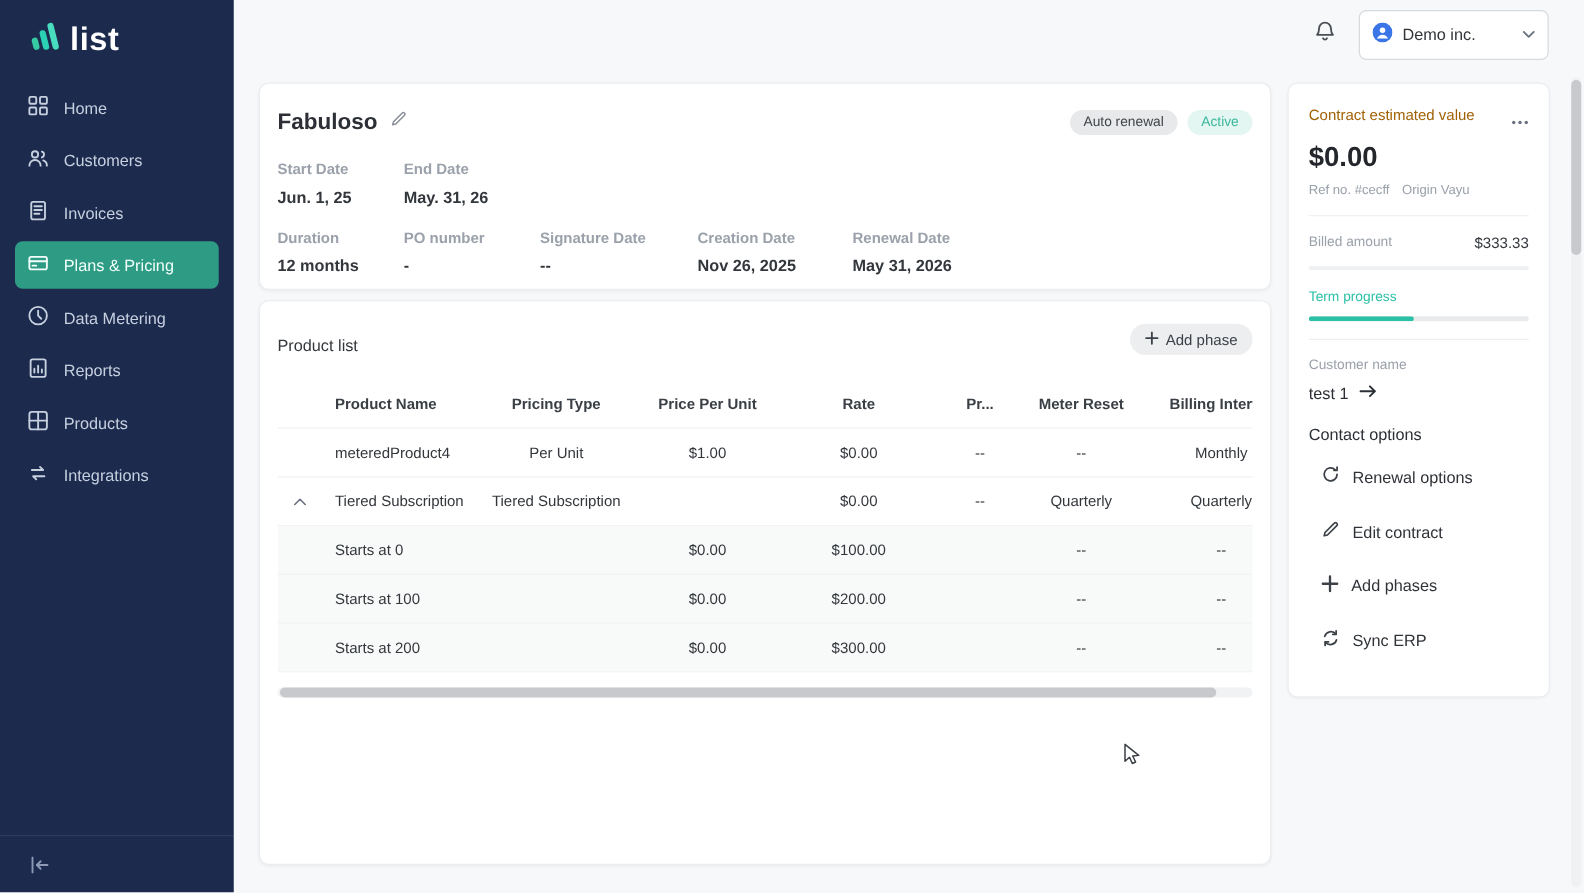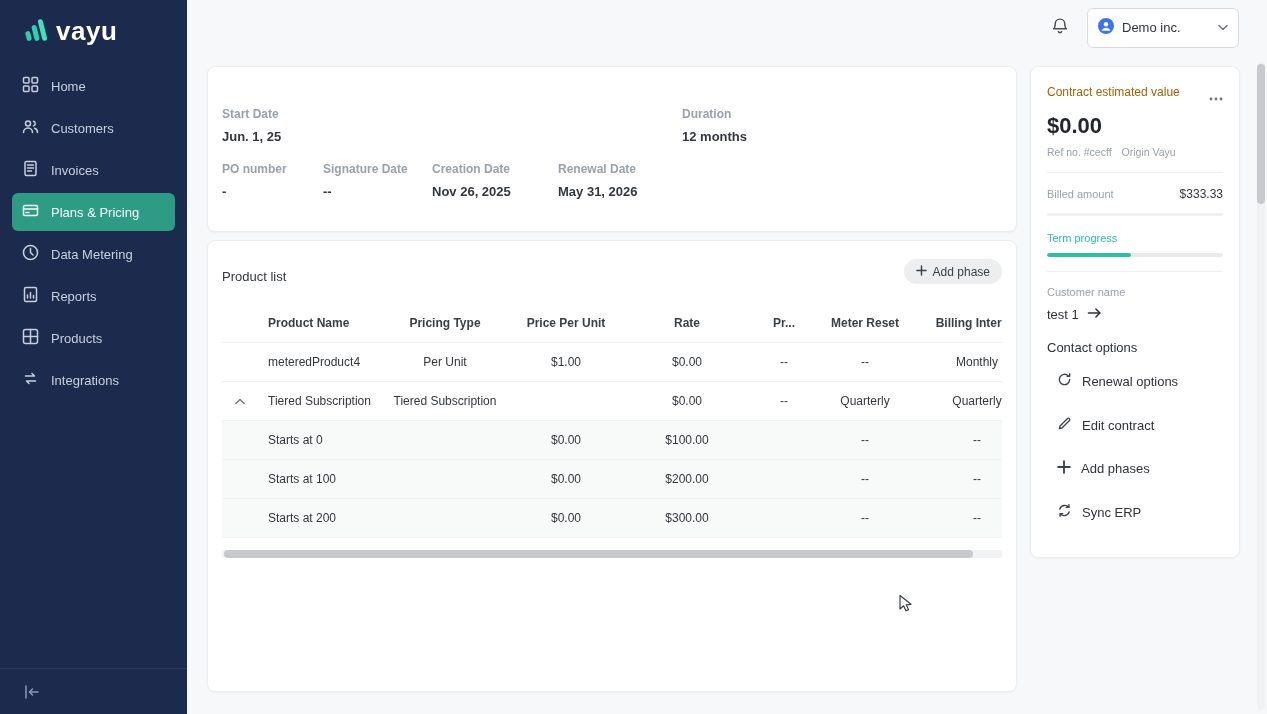--- a/index.html
+++ b/index.html
@@ -101,21 +101,21 @@
 
   <aside class="sidebar">
     <div class="logo">
       <span>
         <svg width="24" height="26" viewBox="0 0 24 26">
           <rect x="2" y="14" width="5" height="10" rx="2.5" fill="#35c9a4" transform="rotate(-14 4.5 19)"></rect>
           <rect x="9" y="8" width="5" height="16" rx="2.5" fill="#2bd1b4" transform="rotate(-14 11.5 16)"></rect>
           <rect x="16" y="2" width="5" height="22" rx="2.5" fill="#49ddc0" transform="rotate(-14 18.5 13)"></rect>
         </svg>
       </span>
-      <span class="logo-text">vayu</span>
+      <span class="logo-text">list</span>
     </div>
 
     <nav class="nav">
       <div class="nav-item">
         <span><svg width="17" height="17" viewBox="0 0 17 17" fill="none" stroke="currentColor" stroke-width="1.5" stroke-linecap="round" stroke-linejoin="round">
               <rect x="1.5" y="1.5" width="5.5" height="5.5" rx="1"></rect>
               <rect x="10" y="1.5" width="5.5" height="5.5" rx="1"></rect>
               <rect x="1.5" y="10" width="5.5" height="5.5" rx="1"></rect>
               <rect x="10" y="10" width="5.5" height="5.5" rx="1"></rect>
             </svg></span>
@@ -202,24 +202,40 @@
       <span>Demo inc.</span>
       <span class="chev">
           <svg width="10" height="7" viewBox="0 0 10 7" fill="none" stroke="currentColor" stroke-width="1.5" stroke-linecap="round" stroke-linejoin="round">
             <path d="M1 1.5 5 5.5 9 1.5"></path>
           </svg>
         </span>
     </div>
   </header>
 
   <section class="card header-card">
+    <div class="title-row">
+      <span class="contract-title">Fabuloso</span>
+      <span class="edit-ico">
+        <span><svg width="14" height="14" viewBox="0 0 16 16" fill="none" stroke="currentColor" stroke-width="1.4" stroke-linecap="round" stroke-linejoin="round">
+              <path d="M2.5 13.5l.7-2.8 8-8a1.3 1.3 0 0 1 1.9 0l.2.2a1.3 1.3 0 0 1 0 1.9l-8 8z"></path>
+            </svg></span>
+      </span>
+      <div class="badges">
+        <span class="badge neutral">Auto renewal</span>
+        <span class="badge success">Active</span>
+      </div>
+    </div>
     <div class="fields-grid">
       <div>
         <div class="f-label">Start Date</div>
         <div class="f-value">Jun. 1, 25</div>
+      </div>
+      <div>
+        <div class="f-label">End Date</div>
+        <div class="f-value">May. 31, 26</div>
       </div>
       <div></div>
         <div></div>
         <div></div>
       <div>
         <div class="f-label">Duration</div>
         <div class="f-value">12 months</div>
       </div>
       <div>
         <div class="f-label">PO number</div>

